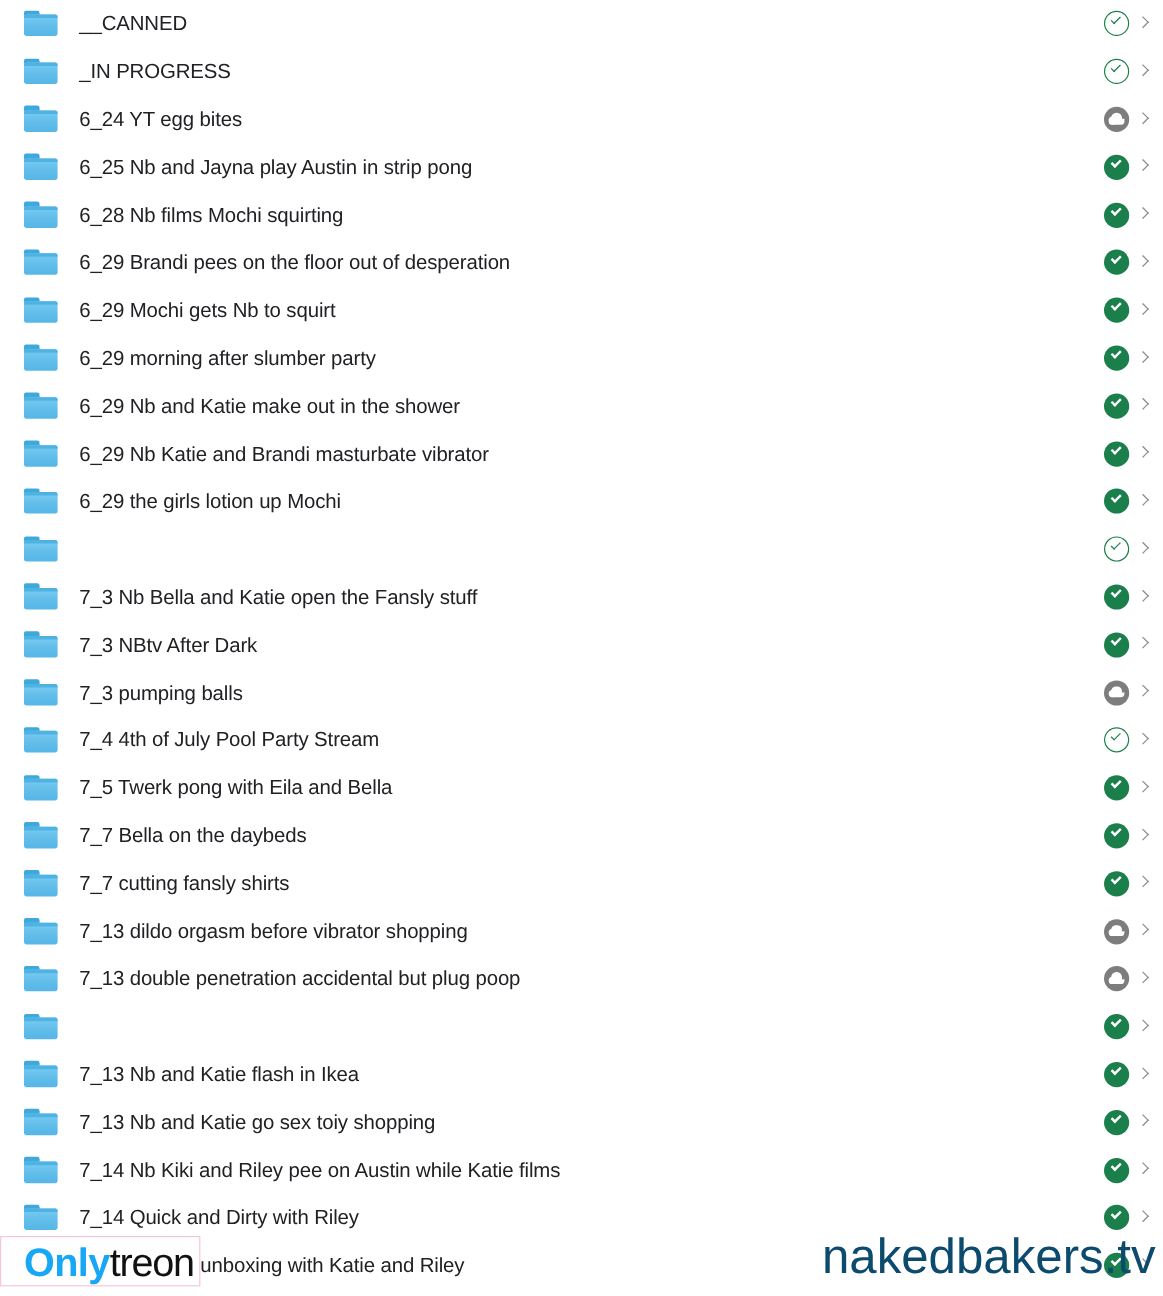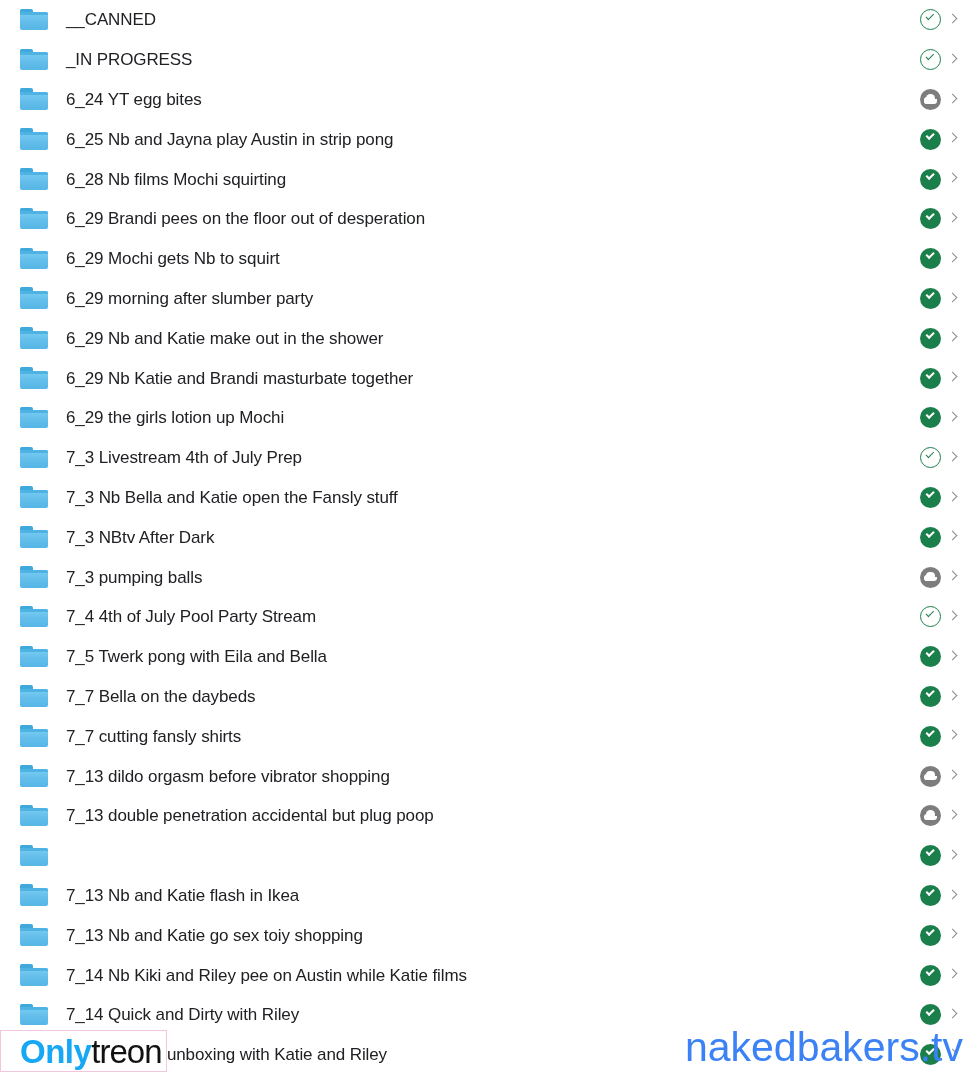--- a/index.html
+++ b/index.html
@@ -164,21 +164,21 @@
     transform: rotate(45deg);
     box-sizing: border-box;
   }
 
   
   #watermark {
     position: absolute;
     right: 6px;
     bottom: 12px;
     font-size: 41px;
-    color: #3b82f6;
+    color: #0c4a6e;
     letter-spacing: 0px;
     line-height: 1;
     white-space: nowrap;
     pointer-events: none;
     z-index: 5;
   }
 
   
   #logo-badge {
     position: absolute;
@@ -349,21 +349,21 @@
         </div>
         <div class="chevron"></div>
       </div>
     </div>
     <div class="row">
       <div class="folder-icon">
         <div class="tab"></div>
         <div class="body"></div>
         <div class="lip"></div>
       </div>
-      <div class="row-label">6_29 Nb Katie and Brandi masturbate together</div>
+      <div class="row-label">6_29 Nb Katie and Brandi masturbate vibrator</div>
       <div class="row-right">
         <div class="status-icon synced-filled">
           <div class="disc"></div>
           <div class="tick"></div>
         </div>
         <div class="chevron"></div>
       </div>
     </div>
     <div class="row">
       <div class="folder-icon">
@@ -379,21 +379,20 @@
         </div>
         <div class="chevron"></div>
       </div>
     </div>
     <div class="row">
       <div class="folder-icon">
         <div class="tab"></div>
         <div class="body"></div>
         <div class="lip"></div>
       </div>
-      <div class="row-label">7_3 Livestream 4th of July Prep</div>
       <div class="row-right">
         <div class="status-icon synced-outline">
           <div class="disc"></div>
           <div class="tick"></div>
         </div>
         <div class="chevron"></div>
       </div>
     </div>
     <div class="row">
       <div class="folder-icon">

